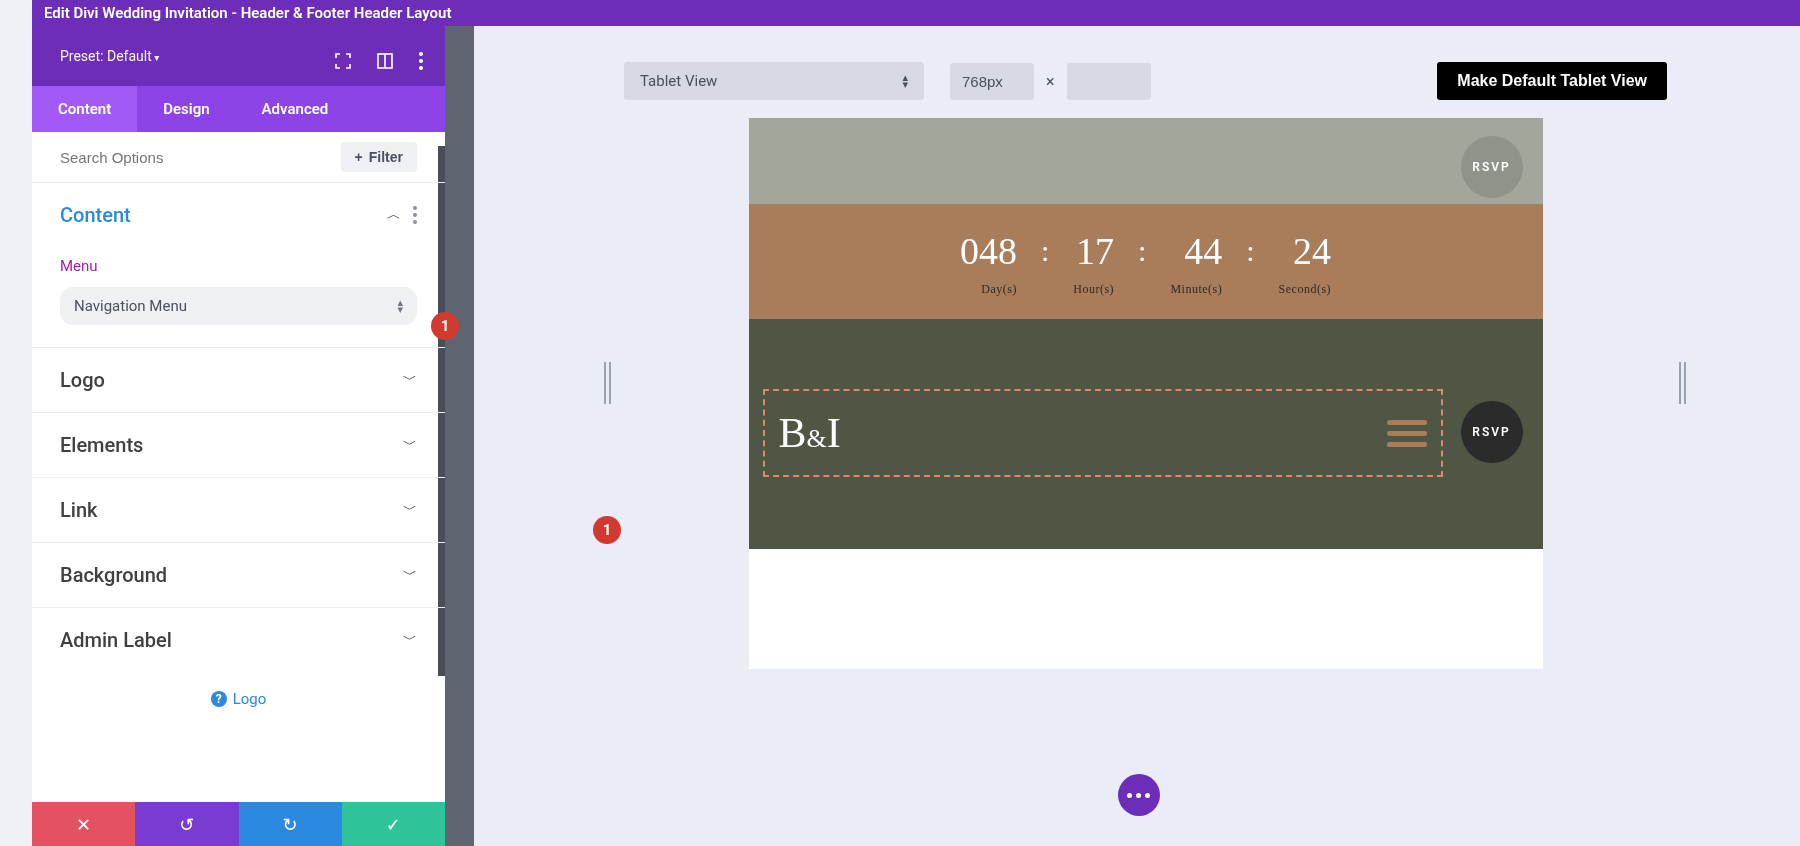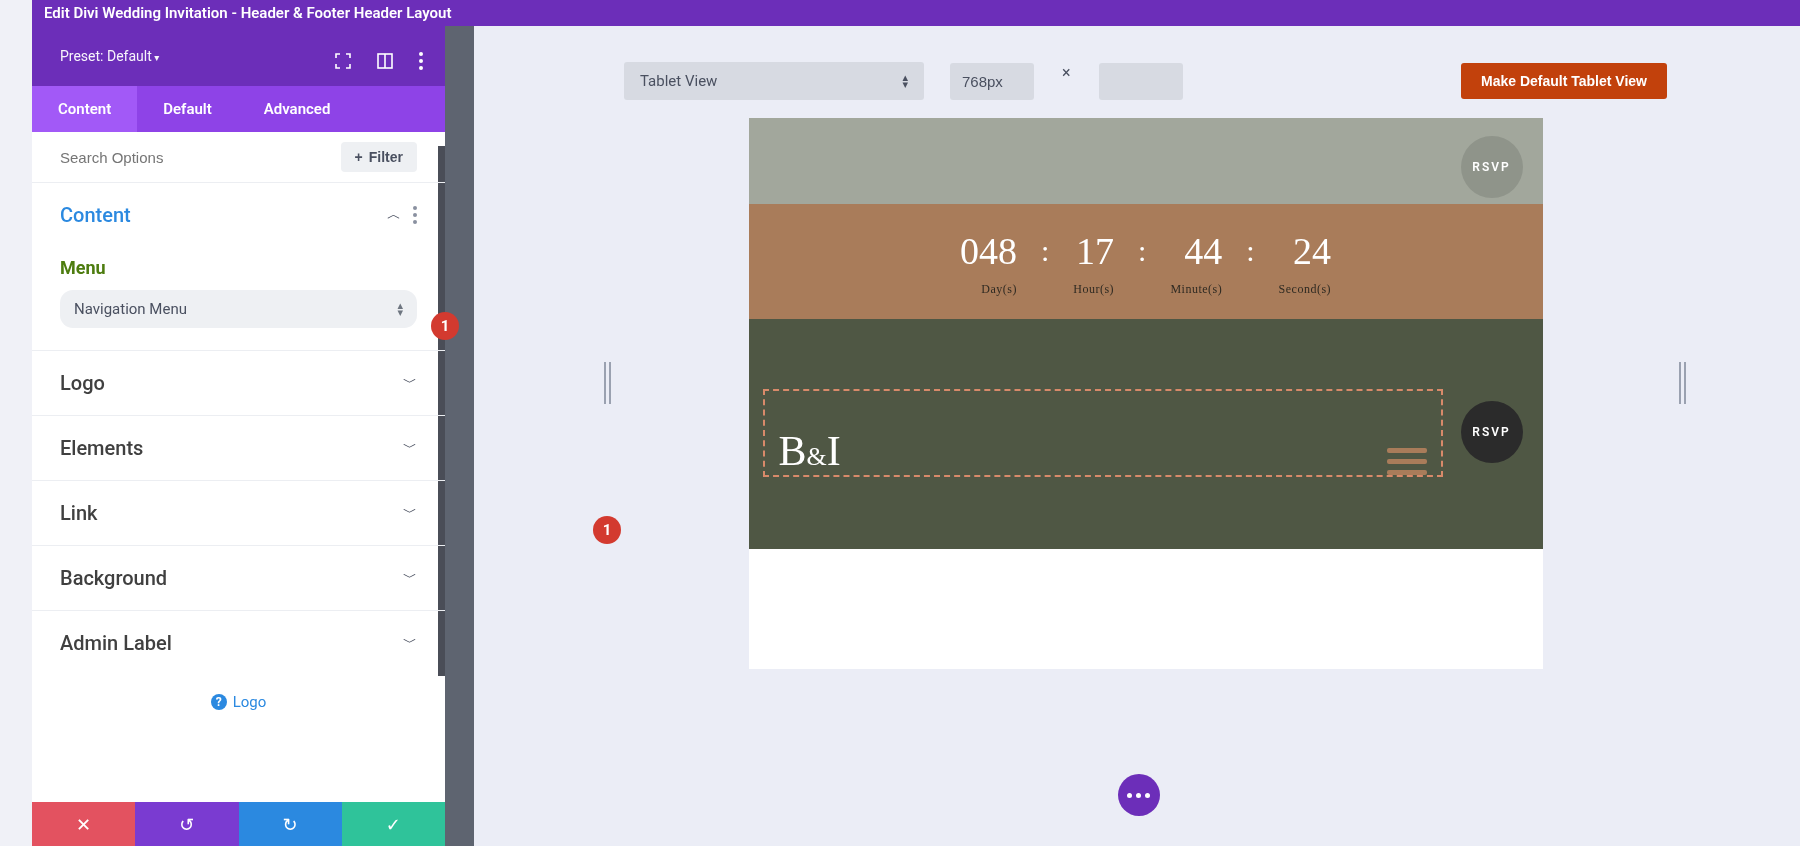--- a/index.html
+++ b/index.html
@@ -32,21 +32,21 @@
 .search-row input { flex: 1; border: none; font-size: 15px; color: #6e7580; background: transparent; outline: none; }
 .filter-btn { background: #eef0f3; color: #4a5060; border: none; padding: 7px 14px; font-size: 14px; border-radius: 4px; cursor: pointer; display: flex; gap: 6px; align-items: center; font-weight: 600;}
 
 .section { border-top: 1px solid #eceef2; padding: 20px 28px; display: flex; align-items: center; cursor: pointer; }
 .section .ttl { font-size: 20px; color: #404040; font-weight: 500; }
 .section .chev { margin-left: auto; color: #4a5060; font-size: 14px; }
 .section.open .ttl { color: #2b89e0; }
 .section-extra { margin-left: 12px; }
 
 .content-body { padding: 0 28px 22px; border-top: none; }
-.field-label { font-size: 18px; color: #4d7c0f; font-weight: 700; margin: 10px 0 12px; }
+.field-label { font-size: 15px; color: #a21caf; font-weight: 400; margin: 10px 0 12px; }
 .select { background: #eef0f3; border-radius: 13px; padding: 10px 14px; font-size: 15px; color: #4a5060; display: flex; align-items: center; cursor: pointer; }
 .select .updn { margin-left: auto; font-size: 11px; line-height: 7px; color: #6e7580; }
 
 .help { text-align: center; padding: 18px 0 8px; color: #2b89e0; font-size: 15px; display: flex; justify-content: center; align-items: center; gap: 6px; }
 .help-icon { width: 16px; height: 16px; border-radius: 50%; background: #2b89e0; color: #fff; font-size: 12px; display: inline-flex; align-items: center; justify-content: center; font-weight: 700; }
 
 .action-bar { margin-top: auto; display: flex; height: 44px; }
 .action-bar div { flex: 1; display: flex; align-items: center; justify-content: center; color: #fff; font-size: 18px; cursor: pointer; }
 .ab-cancel { background: #e35260; }
 .ab-undo { background: #7a3bd1; }
@@ -58,37 +58,37 @@
 .canvas { flex: 1; position: relative; background: #ebedf6; overflow: hidden; }
 .scrollbar-right { position: absolute; right: 0; top: 0; bottom: 0; width: 15px; background: #f5f6fa; }
 .scrollbar-right .thumb { position: absolute; top: 0; width: 100%; height: 200px; background: #c0c3cc; border-radius: 2px;}
 .left-gutter { position: absolute; left: 0; top: 0; bottom: 0; width: 29px; background: #5e6470; }
 
 .viewport { position: absolute; left: 29px; right: 15px; top: 0; bottom: 0; padding: 4px 150px; }
 
 .top-controls { display: flex; align-items: center; gap: 26px; padding: 32px 0 18px; }
 .vc-select { flex: 0 0 300px; background: #d7dae2; border-radius: 3px; padding: 10px 16px; font-size: 15px; color: #4a5060; display: flex; align-items: center; cursor: pointer; }
 .vc-select .updn { margin-left: auto; font-size: 11px; line-height: 7px; }
-.dim-group { display: flex; gap: 28px; }
+.dim-group { display: flex; align-items: center; gap: 12px; }
 .dim-input { width: 84px; background: #d7dae2; border: none; border-radius: 3px; padding: 10px 12px; font-size: 15px; color: #4a5060; text-align: left; }
 .dim-x { font-size: 16px; color: #4a5060; }
 .dim-input.blank { background: #d7dae2; }
-.make-default { margin-left: auto; background: #c2410c; color: #fff; border: none; border-radius: 3px; padding: 10px 20px; font-size: 14px; font-weight: 600; cursor: pointer; }
+.make-default { margin-left: auto; background: #000000; color: #fff; border: none; border-radius: 3px; padding: 10px 20px; font-size: 16px; font-weight: 600; cursor: pointer; }
 
 .preview { width: 794px; margin: 0 auto; background: #fff; position: relative; }
 .pv-top { height: 86px; background: #a2a79c; position: relative; }
 .rsvp-circle { position: absolute; right: 20px; top: 18px; width: 62px; height: 62px; border-radius: 50%; background: #8f948a; color: #fff; font-size: 12px; letter-spacing: 2px; font-weight: 600; display: flex; align-items: center; justify-content: center; }
 .pv-count { background: #a97c5a; padding: 28px 0 22px; text-align: center; color: #fff; }
 .count-row { display: flex; justify-content: center; align-items: flex-start; gap: 0; font-family: Georgia, serif; }
 .count-col { text-align: right; padding: 0 18px; }
 .count-num { font-size: 38px; line-height: 1; }
 .count-lbl { font-size: 12px; color: #2f2a22; letter-spacing: 0.5px; margin-top: 12px; }
 .count-sep { font-size: 30px; padding: 0 6px; line-height: 1; position: relative; top: 4px;}
 .pv-nav { background: #4f5744; height: 230px; position: relative; }
-.nav-inner { position: absolute; left: 14px; right: 100px; top: 70px; height: 88px; border: 2px dashed #d88a6a; display: flex; align-items: flex-end; padding: 0 14px; gap: 8px; }
+.nav-inner { position: absolute; left: 14px; right: 100px; top: 70px; height: 88px; border: 2px dashed #d88a6a; display: flex; align-items: center; padding: 0 14px; gap: 8px; }
 .logo { font-family: Georgia, serif; color: #fff; font-size: 42px; }
 .logo small { font-size: 26px; }
 .hamburger { margin-left: auto; display: flex; flex-direction: column; gap: 6px; cursor: pointer;}
 .hamburger i { width: 40px; height: 5px; background: #a97c5a; border-radius: 2px; }
 .rsvp-dark { position: absolute; right: 20px; top: 82px; width: 62px; height: 62px; border-radius: 50%; background: #2b2b2b; color: #fff; font-size: 12px; letter-spacing: 2px; font-weight: 600; display: flex; align-items: center; justify-content: center; }
 .pv-after { height: 120px; background: #fff; }
 
 .handle { position: absolute; width: 8px; height: 42px; display: flex; gap: 3px; }
 .handle i { width: 2px; height: 100%; background: #9aa1b0; }
 .handle.left { left: -20px; top: 244px; }
@@ -133,21 +133,21 @@
           <span class="kebab">
               <i></i>
               <i></i>
               <i></i>
             </span>
         </div>
       </div>
 
       <div class="tabs">
         <div class="tab active">Content</div>
-        <div class="tab">Default</div>
+        <div class="tab">Design</div>
         <div class="tab">Advanced</div>
       </div>
 
       <div class="search-row">
         <input placeholder="Search Options" style="">
         <button class="filter-btn">
           <span>+</span>
           <span>Filter</span>
         </button>
       </div>

